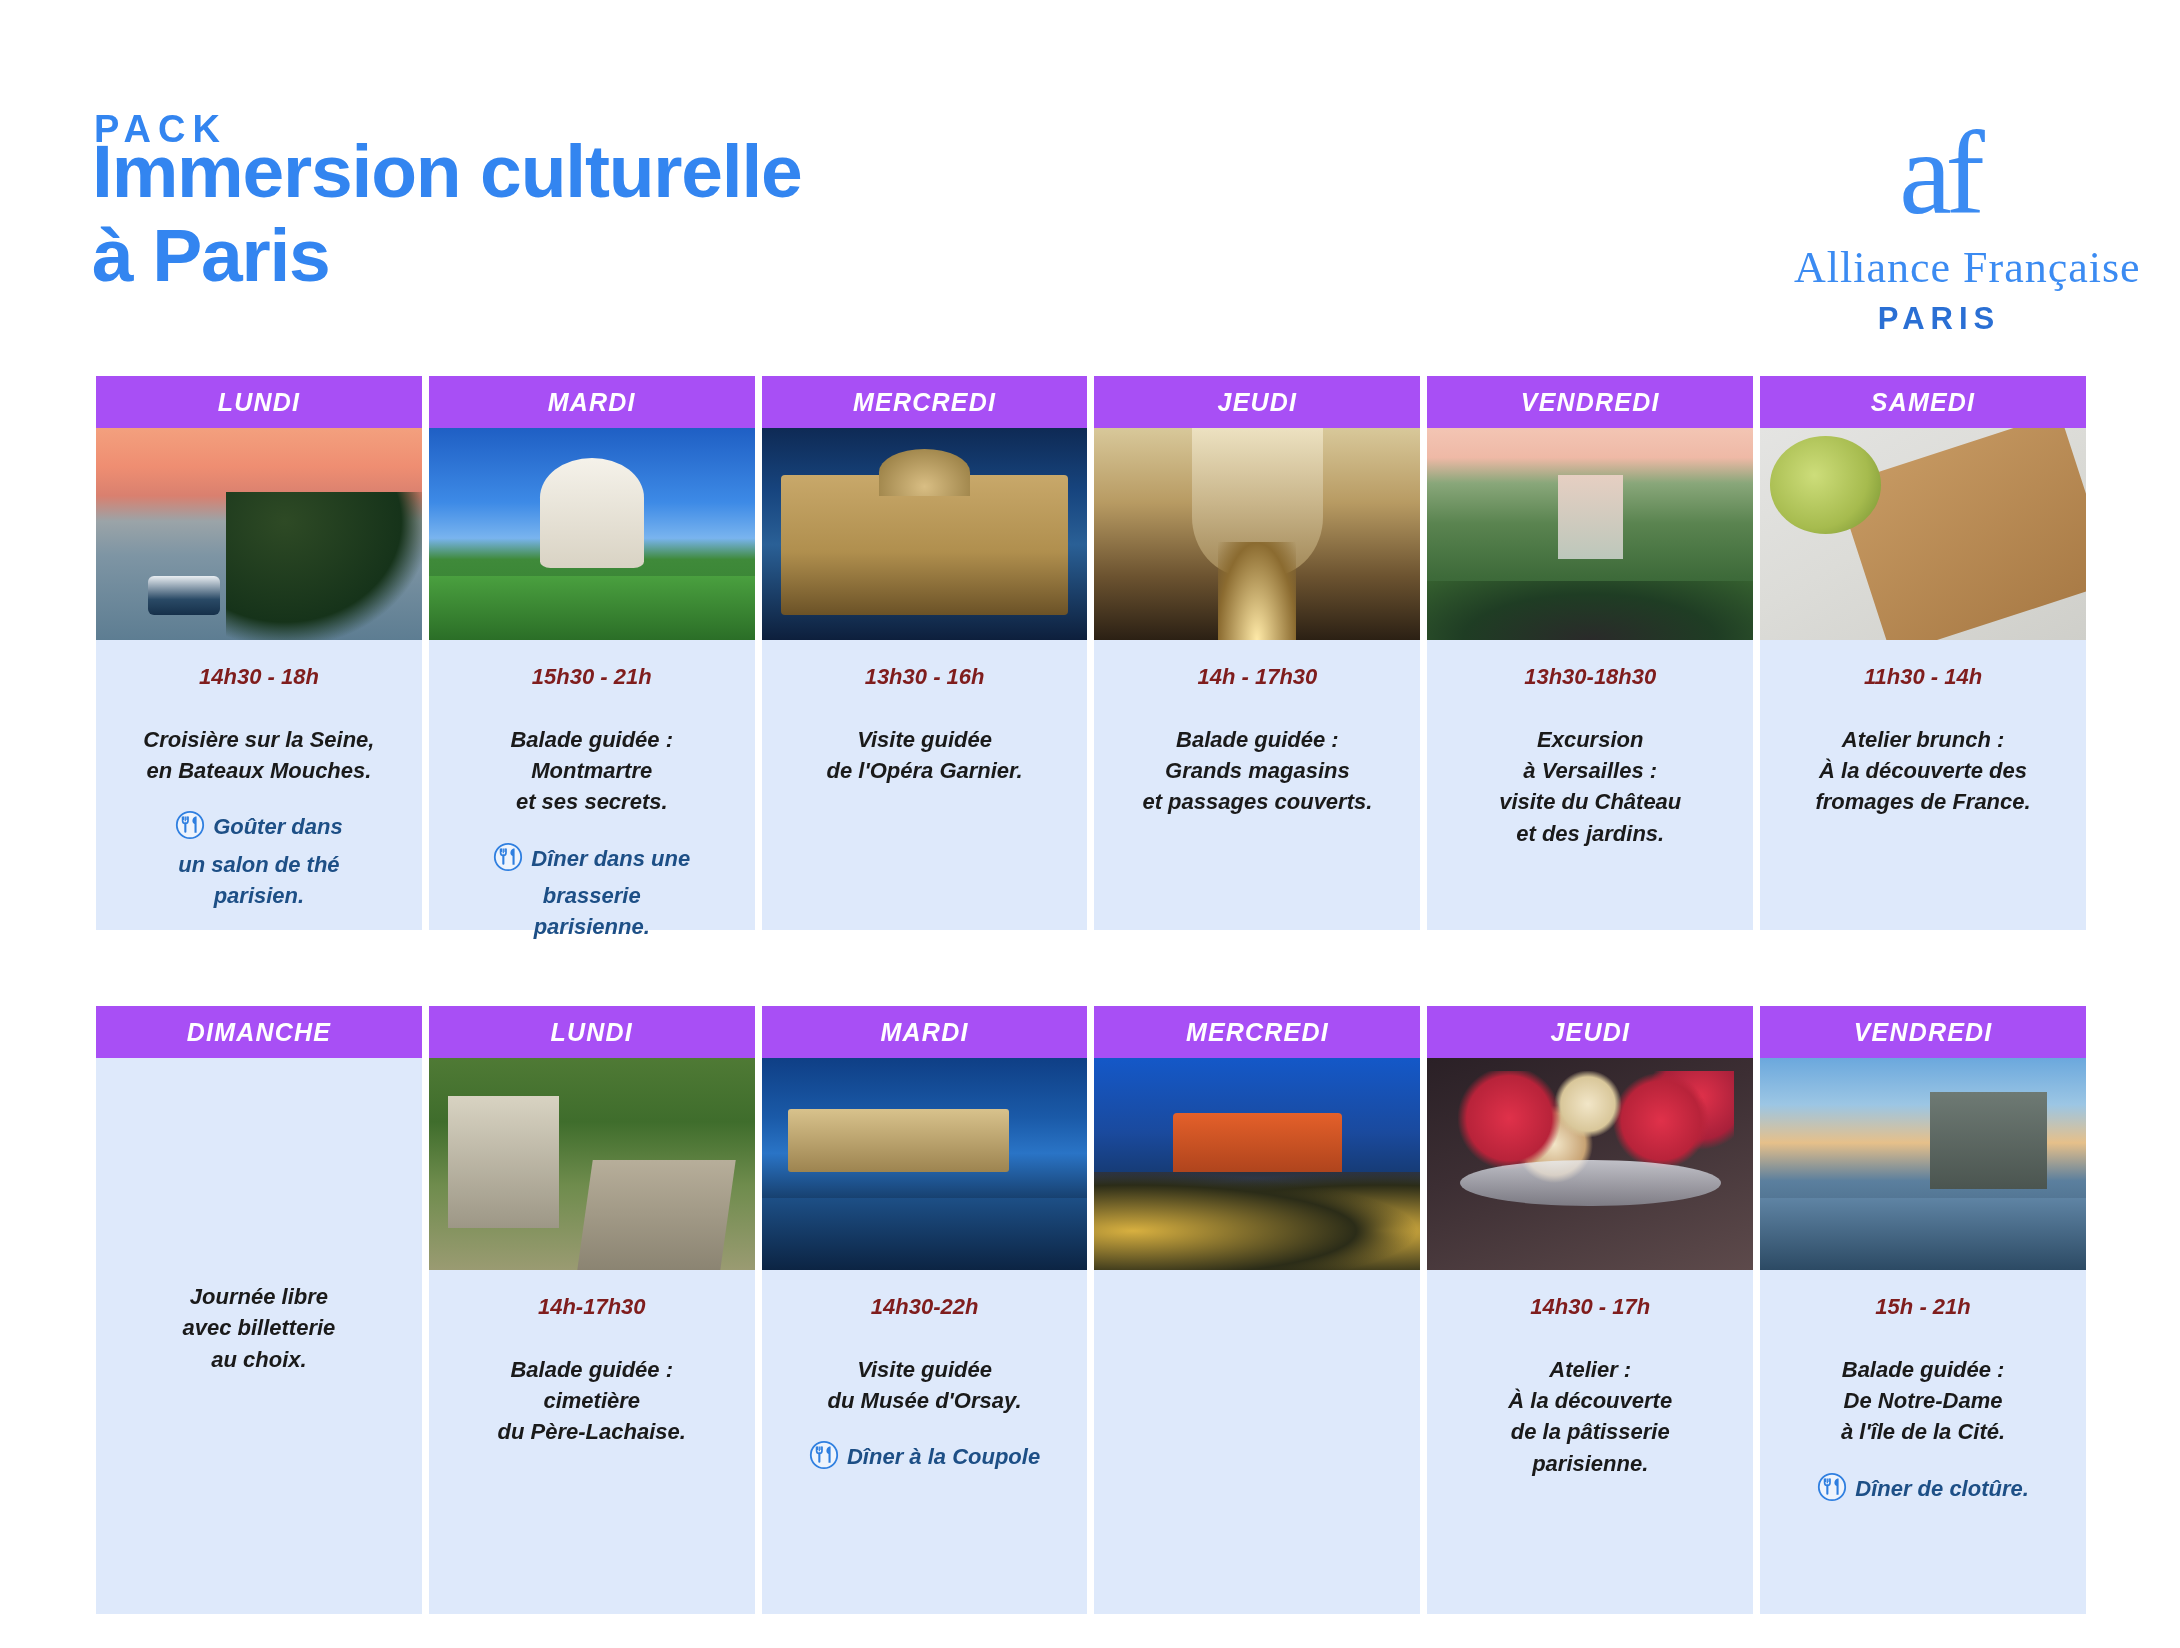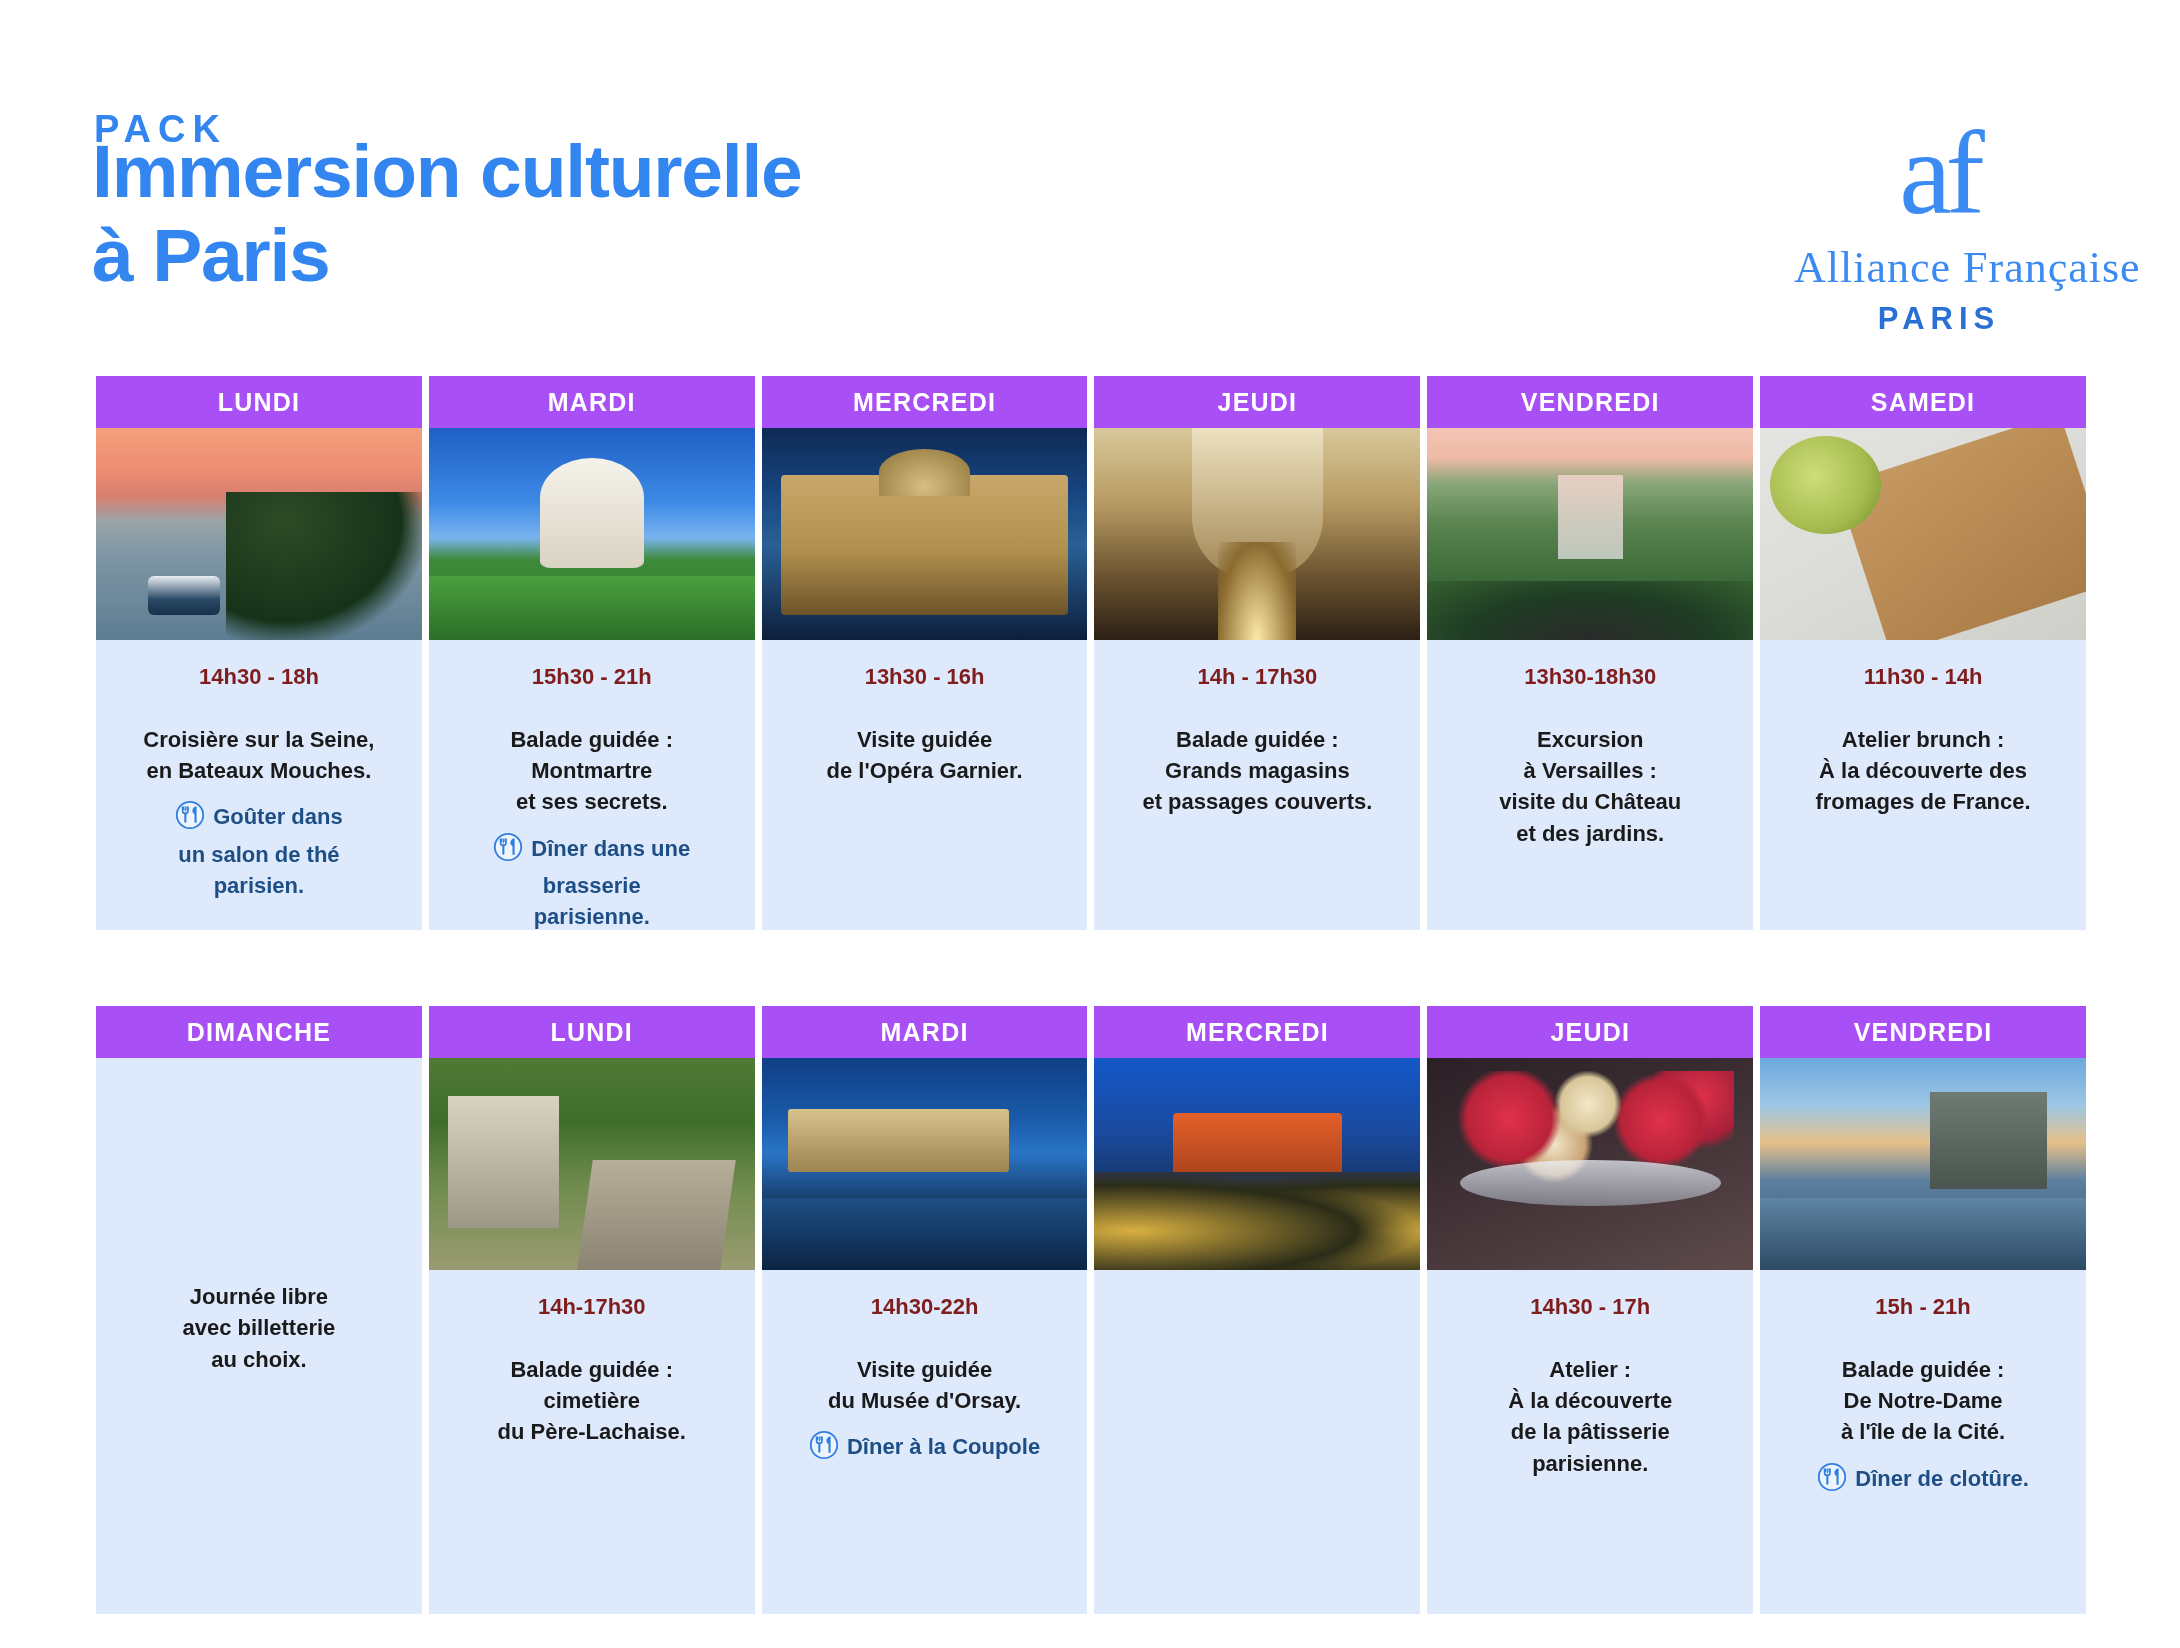--- a/index.html
+++ b/index.html
@@ -75,20 +75,21 @@
     margin-top: 8px;
   }
 
   
   .week {
     position: absolute;
     left: 96px;
     width: 1990px;
     display: flex;
     gap: 7px;
+    font-style: italic;
   }
   #week1 { top: 376px; }
   #week2 { top: 1006px; }
 
   .day-col {
     flex: 1 1 0;
     display: flex;
     flex-direction: column;
   }
   .day-head {
@@ -130,21 +131,21 @@
     white-space: pre-line;
   }
   .day-desc {
     font-size: 22px;
     font-weight: 600;
     color: #1a1a1a;
     line-height: 1.42;
     white-space: pre-line;
   }
   .day-meal {
-    margin-top: 14px;
+    margin-top: 24px;
     font-size: 22px;
     font-weight: 700;
     color: #1d4f86;
     line-height: 1.42;
     white-space: pre-line;
   }
   .meal-icon {
     display: inline-block;
     vertical-align: -6px;
     margin-right: 8px;

